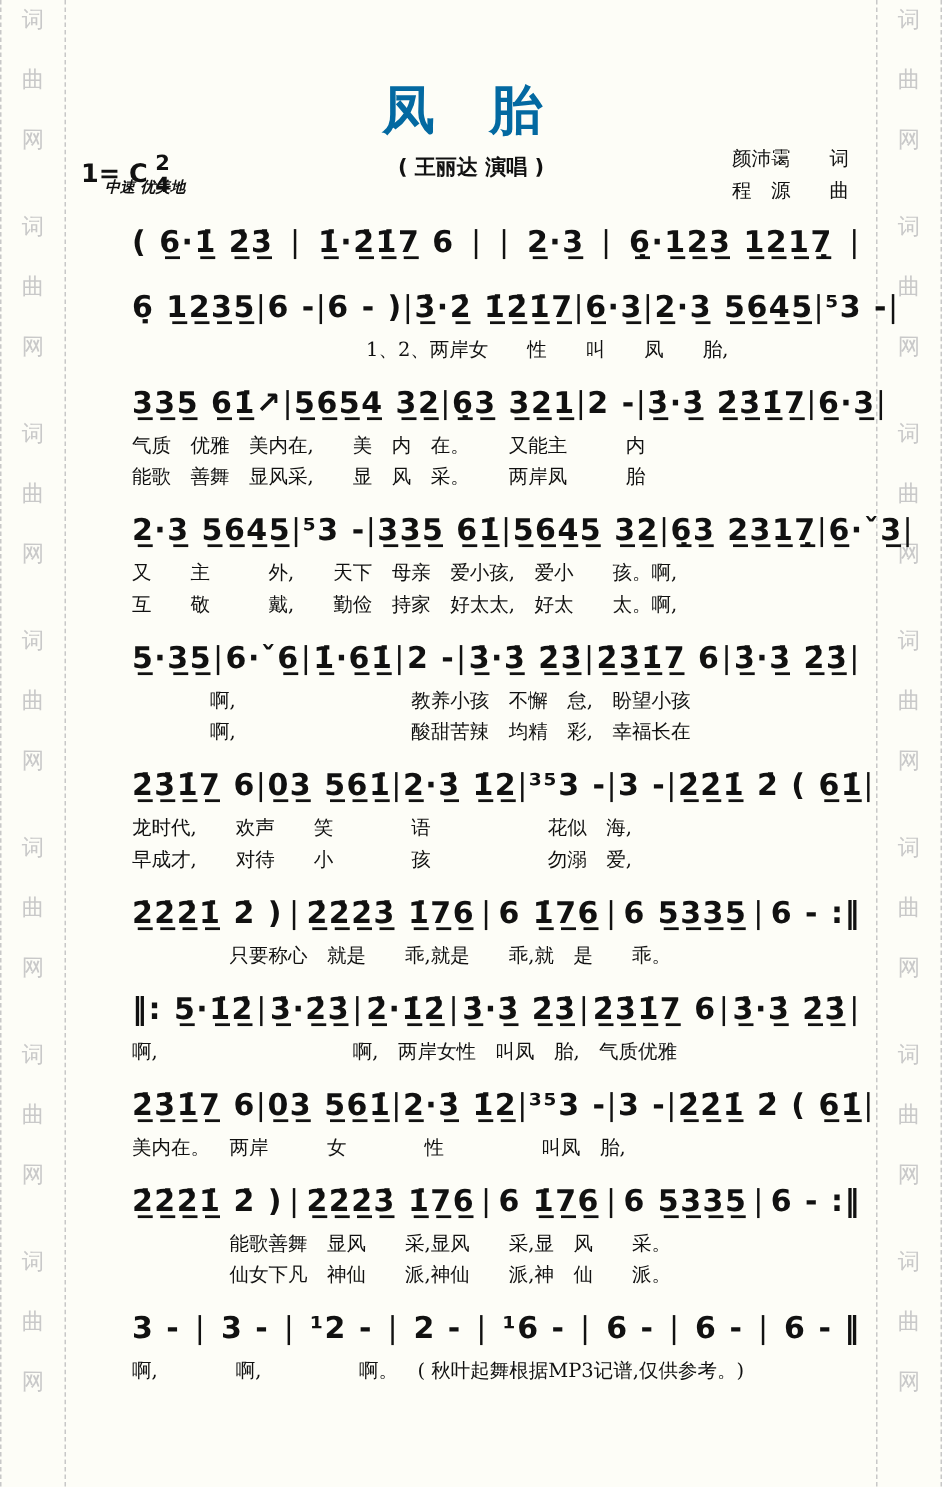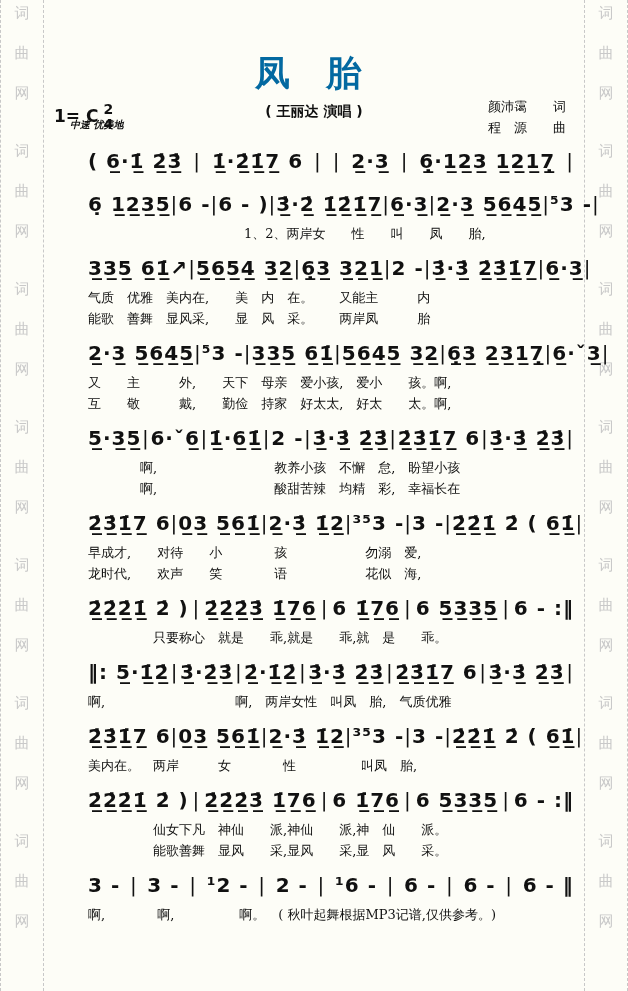--- a/index.html
+++ b/index.html
@@ -227,22 +227,22 @@
           <span class="bar">|</span>
           <span class="measure">2̲·3̲̇ 1̲̇2̲</span>
           <span class="bar">|</span>
           <span class="measure">³⁵3 -</span>
           <span class="bar">|</span>
           <span class="measure">3 -</span>
           <span class="bar">|</span>
           <span class="measure">2̲̇2̲̇1̲̇ 2̇ ( 6̲1̲̇</span>
           <span class="bar">|</span>
         </div>
+        <div class="lyric">龙时代,　　欢声　　笑　　　　语　　　　　　花似　海,</div>
         <div class="lyric">早成才,　　对待　　小　　　　孩　　　　　　勿溺　爱,</div>
-        <div class="lyric">龙时代,　　欢声　　笑　　　　语　　　　　　花似　海,</div>
       </div>
       <div class="system">
         <div class="notes">
           <span class="measure">2̲̇2̲̇2̲̇1̲̇ 2̇ )</span>
           <span class="bar">|</span>
           <span class="measure">2̲̇2̲̇2̲̇3̲̇ 1̲̇7̲6̲</span>
           <span class="bar">|</span>
           <span class="measure">6 1̲̇7̲6̲</span>
           <span class="bar">|</span>
           <span class="measure">6 5̲3̲3̲5̲</span>
@@ -290,22 +290,22 @@
           <span class="measure">2̲̇2̲̇2̲̇1̲̇ 2̇ )</span>
           <span class="bar">|</span>
           <span class="measure">2̲̇2̲̇2̲̇3̲̇ 1̲̇7̲6̲</span>
           <span class="bar">|</span>
           <span class="measure">6 1̲̇7̲6̲</span>
           <span class="bar">|</span>
           <span class="measure">6 5̲3̲3̲5̲</span>
           <span class="bar">|</span>
           <span class="measure">6 - :‖</span>
         </div>
+        <div class="lyric">　　　　　能歌善舞　显风　　采,显风　　采,显　风　　采。</div>
         <div class="lyric">　　　　　仙女下凡　神仙　　派,神仙　　派,神　仙　　派。</div>
-        <div class="lyric">　　　　　能歌善舞　显风　　采,显风　　采,显　风　　采。</div>
       </div>
       <div class="system">
         <div class="notes">
           <span class="measure">3 -</span>
           <span class="bar">|</span>
           <span class="measure">3 -</span>
           <span class="bar">|</span>
           <span class="measure">¹2 -</span>
           <span class="bar">|</span>
           <span class="measure">2 -</span>

